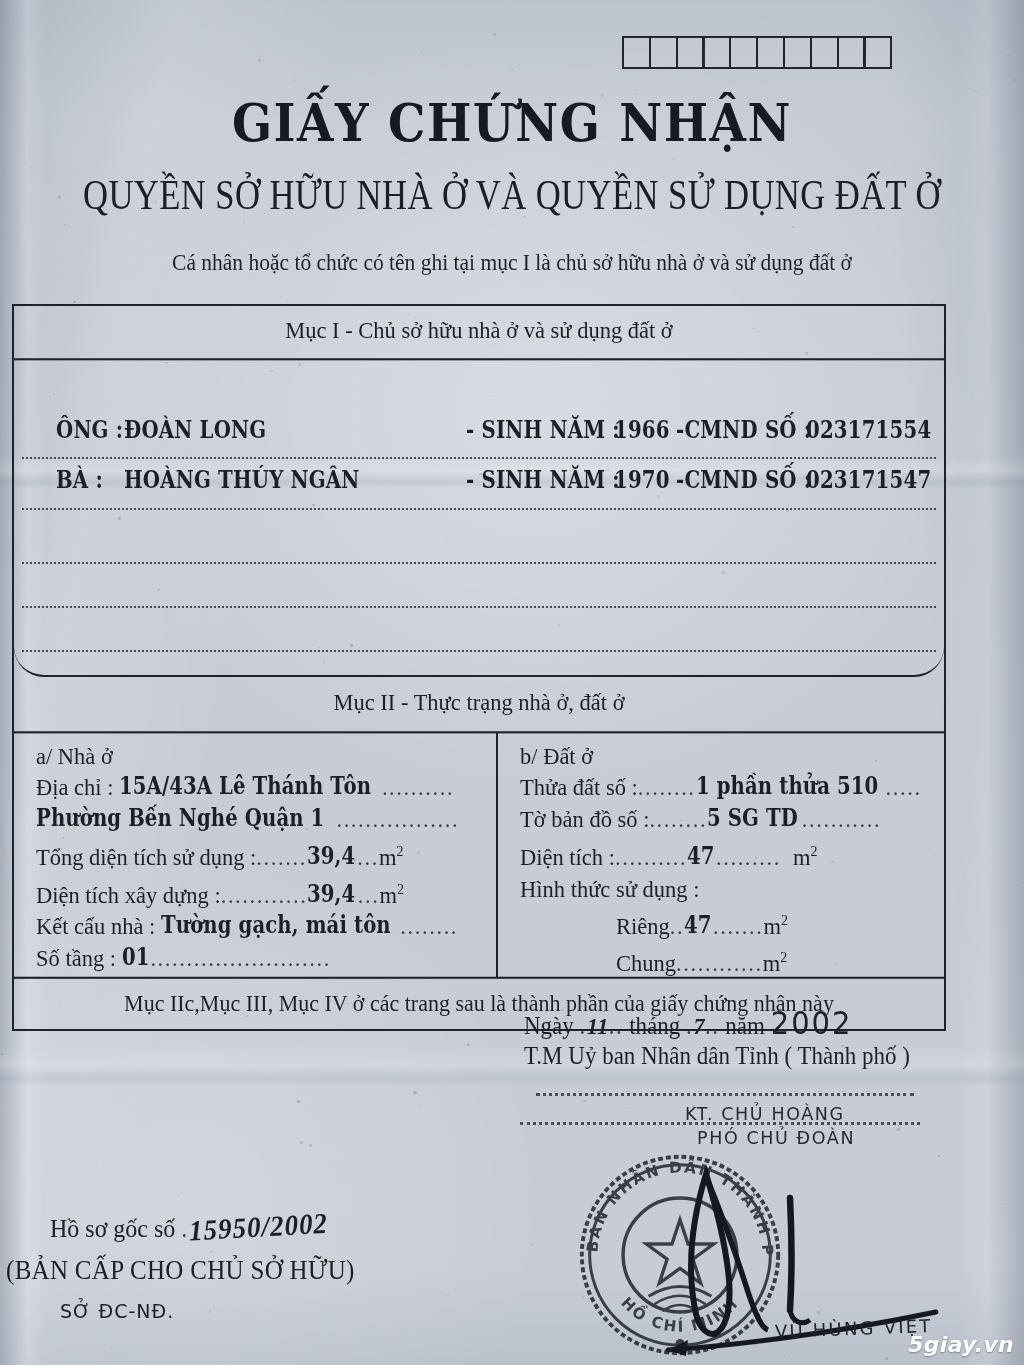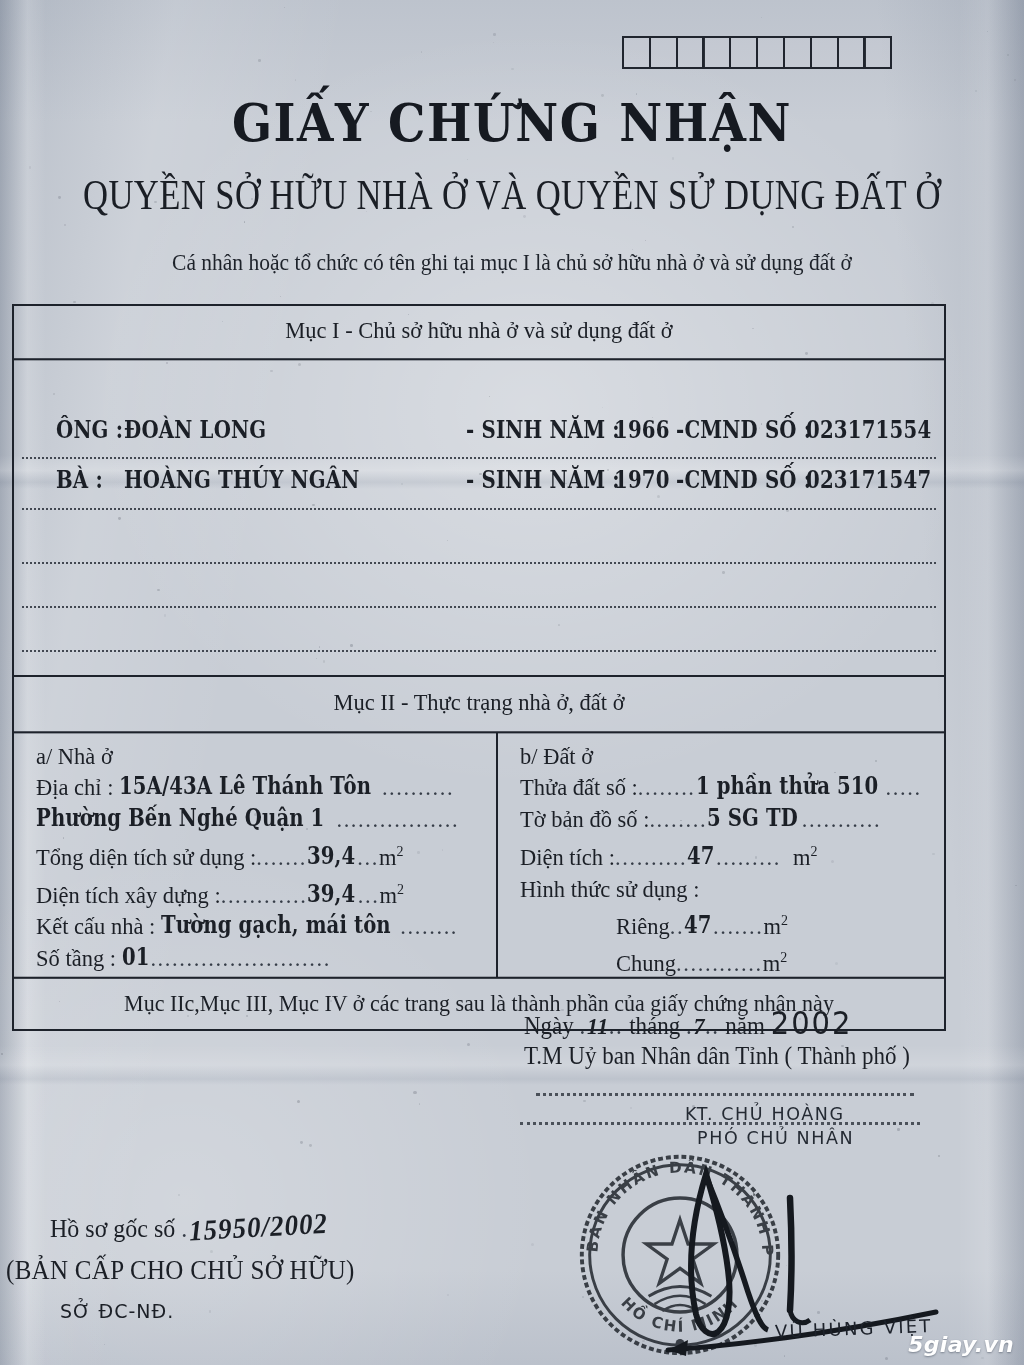--- a/index.html
+++ b/index.html
@@ -63,21 +63,21 @@
 
   
   .tbl{
     position:absolute;left:12px;top:304px;width:934px;
     border:2.4px solid #1d222b;box-sizing:border-box;
   }
   .band{
     text-align:center;font-size:22.5px;padding:12px 0 13px;
     border-bottom:2.4px solid #1d222b;transform:scaleY(1.05);
   }
-  .sec1{height:316px;position:relative;border-bottom:2.4px solid #1d222b;}
+  .sec1{height:316px;position:relative;border-bottom:2.4px solid #1d222b;border-radius:30px;}
   .band2{text-align:center;font-size:22.5px;padding:13px 0 14px;border-bottom:2.4px solid #1d222b;transform:scaleY(1.05);}
   .sec2{display:flex;height:246px;}
   .col-l{width:484px;border-right:2.4px solid #1d222b;box-sizing:border-box;padding:10px 0 0 22px;}
   .col-r{flex:1;padding:10px 0 0 22px;}
   .footline{
     border-top:2.4px solid #1d222b;text-align:center;
     font-size:22px;padding:11px 0 12px;transform:scaleY(1.05);
   }
 
   
@@ -278,21 +278,21 @@
     <span class="dotfill">.</span><span class="hw">7</span><span class="dotfill">..</span>
     <span>năm</span>
     <span class="year">2002</span>
   </div>
 
   <div class="tm-line">T.M Uỷ ban Nhân dân Tỉnh ( Thành phố )</div>
 
   <div class="dotline-a"></div>
   <div class="dotline-b"></div>
   <div class="kt">KT. CHỦ HOÀNG</div>
-  <div class="pct">PHÓ CHỦ NHÂN</div>
+  <div class="pct">PHÓ CHỦ ĐOÀN</div>
 
   <div class="seal">
     <svg viewBox="0 0 220 220">
       <defs>
         <path id="arcTop" d="M 26,110 A 84,84 0 0 1 194,110"></path>
         <path id="arcBot" d="M 32,110 A 78,78 0 0 0 188,110"></path>
       </defs>
       <circle cx="110" cy="110" r="100" fill="none" stroke="#23282f" stroke-width="4" stroke-dasharray="5 3"></circle>
       <circle cx="110" cy="110" r="92" fill="none" stroke="#23282f" stroke-width="3"></circle>
       <circle cx="110" cy="110" r="58" fill="none" stroke="#23282f" stroke-width="3.5"></circle>

